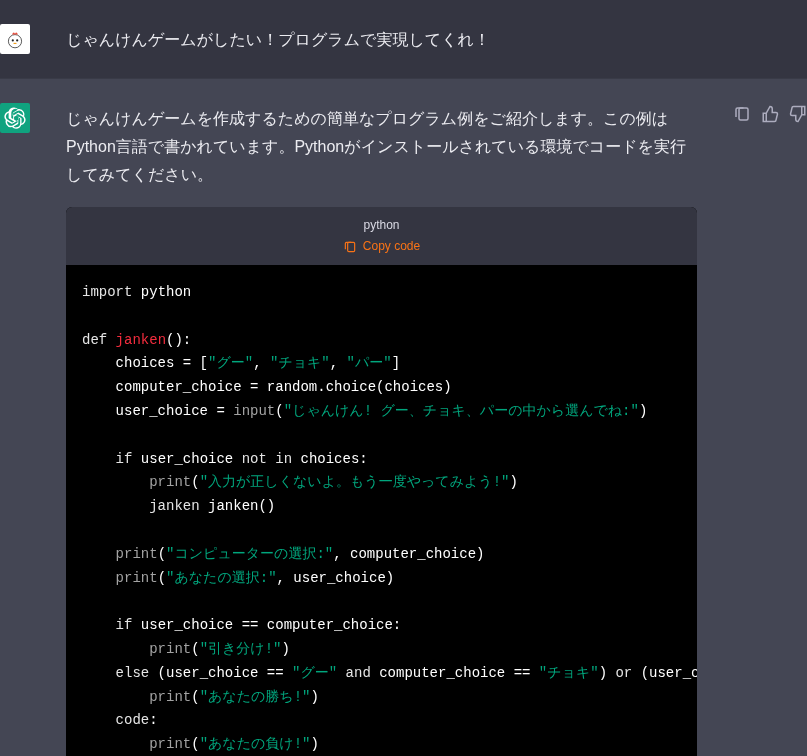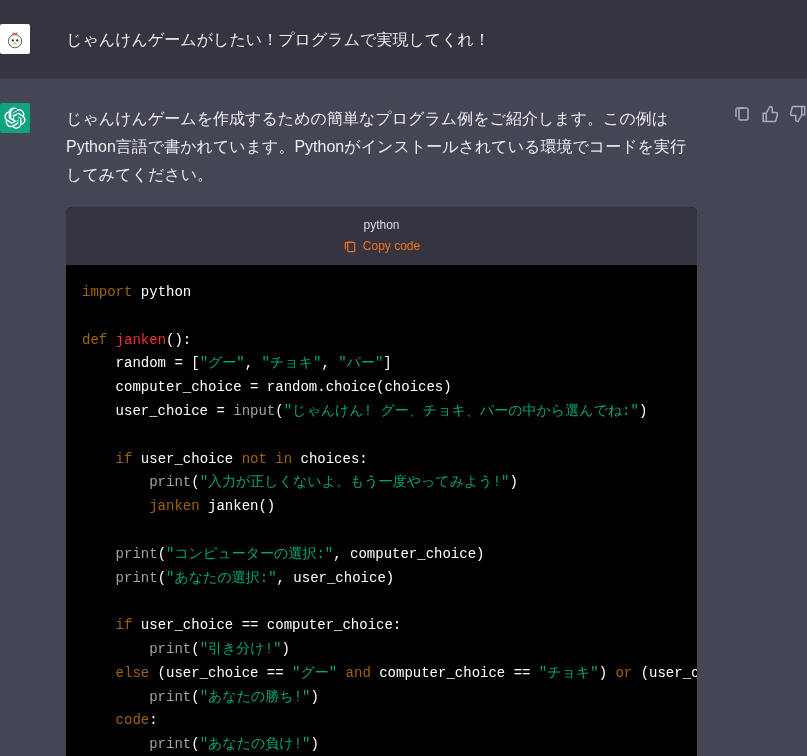--- a/index.html
+++ b/index.html
@@ -72,21 +72,21 @@
   pre {
     padding: 16px;
     overflow-x: auto;
     font-family: "SFMono-Regular", Consolas, "Liberation Mono", Menlo, monospace;
     font-size: 14px;
     line-height: 1.7;
     color: #fff;
     white-space: pre;
   }
   
-  .kw   { color: #a16207; }   
+  .kw   { color: #e5e5e5; }   
   .fn   { color: #f22c3d; text-align: center; }   
   .bi   { color: #a3a3a3; }   
   .str  { color: #00a67d; }   
   .plain{ color: #ffffff; }
 </style>
 </head>
 <body>
 
 <div class="message user">
   <div class="avatar user-av">
@@ -117,21 +117,21 @@
           <svg viewBox="0 0 24 24" fill="none" stroke="currentColor" stroke-width="2">
             <rect x="8" y="4" width="12" height="16" rx="2"></rect>
             <path d="M4 16V6a2 2 0 012-2h8"></path>
           </svg>
           <span>Copy code</span>
         </div>
       </div>
 <pre><span class="kw">import</span><span class="plain"> python</span>
 
 <span class="kw">def</span><span class="fn"> janken</span><span class="plain">():</span>
-<span class="plain">    random = [</span><span class="str">"グー"</span><span class="plain">, </span><span class="str">"チョキ"</span><span class="plain">, </span><span class="str">"パー"</span><span class="plain">]</span>
+<span class="plain">    choices = [</span><span class="str">"グー"</span><span class="plain">, </span><span class="str">"チョキ"</span><span class="plain">, </span><span class="str">"パー"</span><span class="plain">]</span>
 <span class="plain">    computer_choice = random.choice(choices)</span>
 <span class="plain">    user_choice = </span><span class="bi">input</span><span class="plain">(</span><span class="str">"じゃんけん! グー、チョキ、パーの中から選んでね:"</span><span class="plain">)</span>
 
 <span class="plain">    </span><span class="kw">if</span><span class="plain"> user_choice </span><span class="kw">not</span><span class="plain"> </span><span class="kw">in</span><span class="plain"> choices:</span>
 <span class="plain">        </span><span class="bi">print</span><span class="plain">(</span><span class="str">"入力が正しくないよ。もう一度やってみよう!"</span><span class="plain">)</span>
 <span class="plain">        </span><span class="kw">janken</span><span class="plain"> janken()</span>
 
 <span class="plain">    </span><span class="bi">print</span><span class="plain">(</span><span class="str">"コンピューターの選択:"</span><span class="plain">, computer_choice)</span>
 <span class="plain">    </span><span class="bi">print</span><span class="plain">(</span><span class="str">"あなたの選択:"</span><span class="plain">, user_choice)</span>
 

